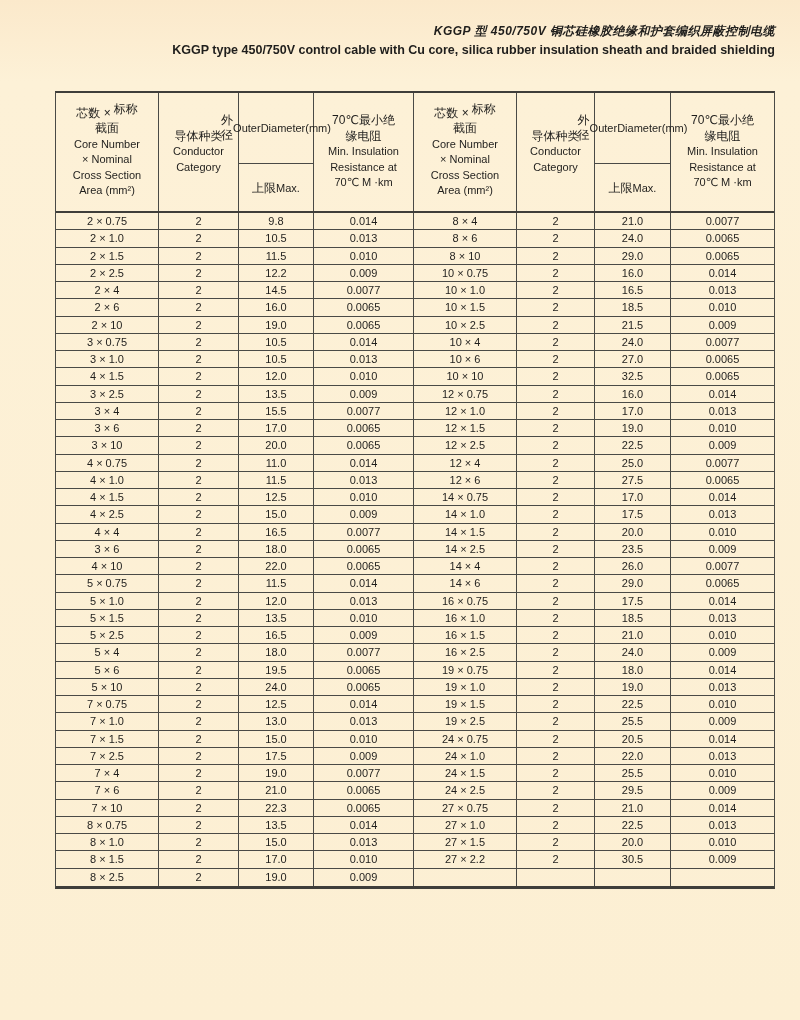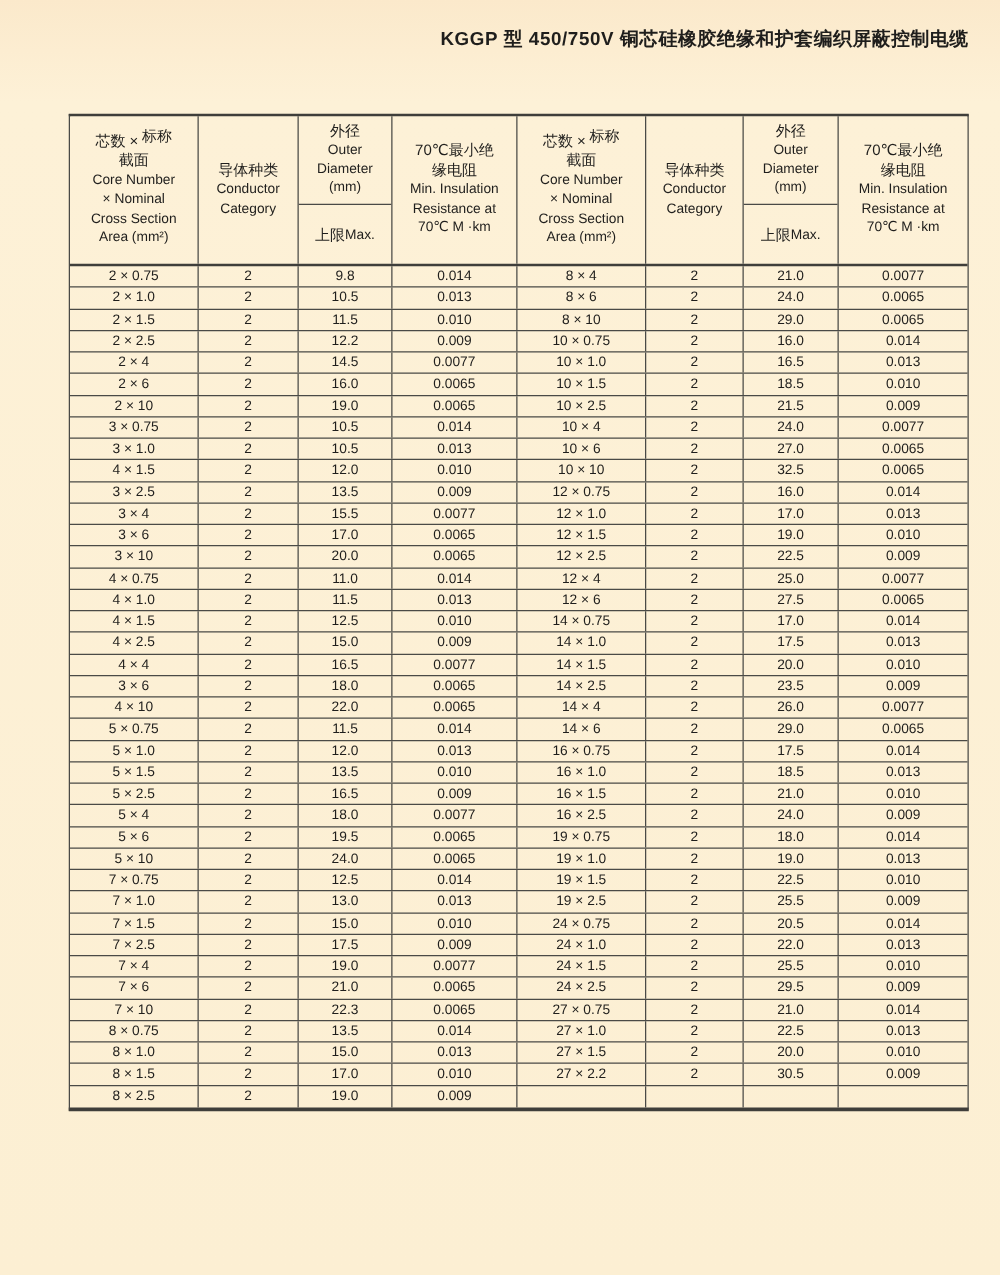--- a/index.html
+++ b/index.html
@@ -14,21 +14,21 @@
     background:linear-gradient(180deg,#fbe9cb 0%,#fdf1d7 8%,var(--bg) 100%);
     font-family:"Liberation Sans","DejaVu Sans",sans-serif;
     color:var(--text);
     position:relative;
     overflow:hidden;
   }
   .titles{
     position:absolute; left:55px; top:22px; width:720px;
     text-align:right;
   }
-  .title-zh{font-size:15px;font-weight:bold;line-height:19px;letter-spacing:.5px;}
+  .title-zh{font-size:12px;font-weight:bold;line-height:19px;letter-spacing:.5px;font-style:italic;}
   .title-en{font-size:12.5px;font-weight:bold;line-height:19px;}
   .tbl{
     position:absolute; left:55px; top:91px; width:720px;
     border-top:2px solid var(--line);
     border-bottom:3px solid var(--line);
     border-left:1px solid var(--line-soft);
     border-right:1px solid var(--line-soft);
     background:transparent;
   }
   .hdr{
@@ -42,21 +42,21 @@
     display:flex; flex-direction:column; align-items:center; justify-content:center;
     font-size:11px; line-height:15.5px; text-align:center;
   }
   .hc:last-child{border-right:none;}
   .hc .zh{font-size:12px;}
   .zh-line{display:flex;align-items:flex-end;gap:3px;font-size:12px;}
   .zh-line .raised{position:relative; top:-4px;}
   .c3{padding:0; justify-content:flex-start;}
   .c3top{
     width:100%; height:71px;
-    display:flex; flex-direction:column; align-items:center; justify-content:center;
+    display:flex; flex-direction:row; align-items:center; justify-content:center;
     border-bottom:1px solid var(--line-soft);
     line-height:15px;
   }
   .c3bot{
     width:100%; flex:1;
     display:flex; flex-direction:row; align-items:center; justify-content:center;
     line-height:14px;
   }
   .tbody{width:100%;}
   .trow{
@@ -73,20 +73,21 @@
     white-space:nowrap;
     overflow:hidden;
   }
   .td:last-child{border-right:none;}
 </style>
 </head>
 <body>
 
 <div class="titles">
   <div class="title-zh">KGGP 型 450/750V 铜芯硅橡胶绝缘和护套编织屏蔽控制电缆</div>
+  <div class="title-en">KGGP type 450/750V control cable with Cu core, silica rubber insulation sheath and braided shielding</div>
 </div>
 
 <div class="tbl">
   <div class="hdr" id="hdr">
       <div class="hc c1">
         <div class="zh-line">
           <div>芯数 ×</div>
           <div class="raised">标称</div>
         </div>
         <div class="zh">截面</div>

